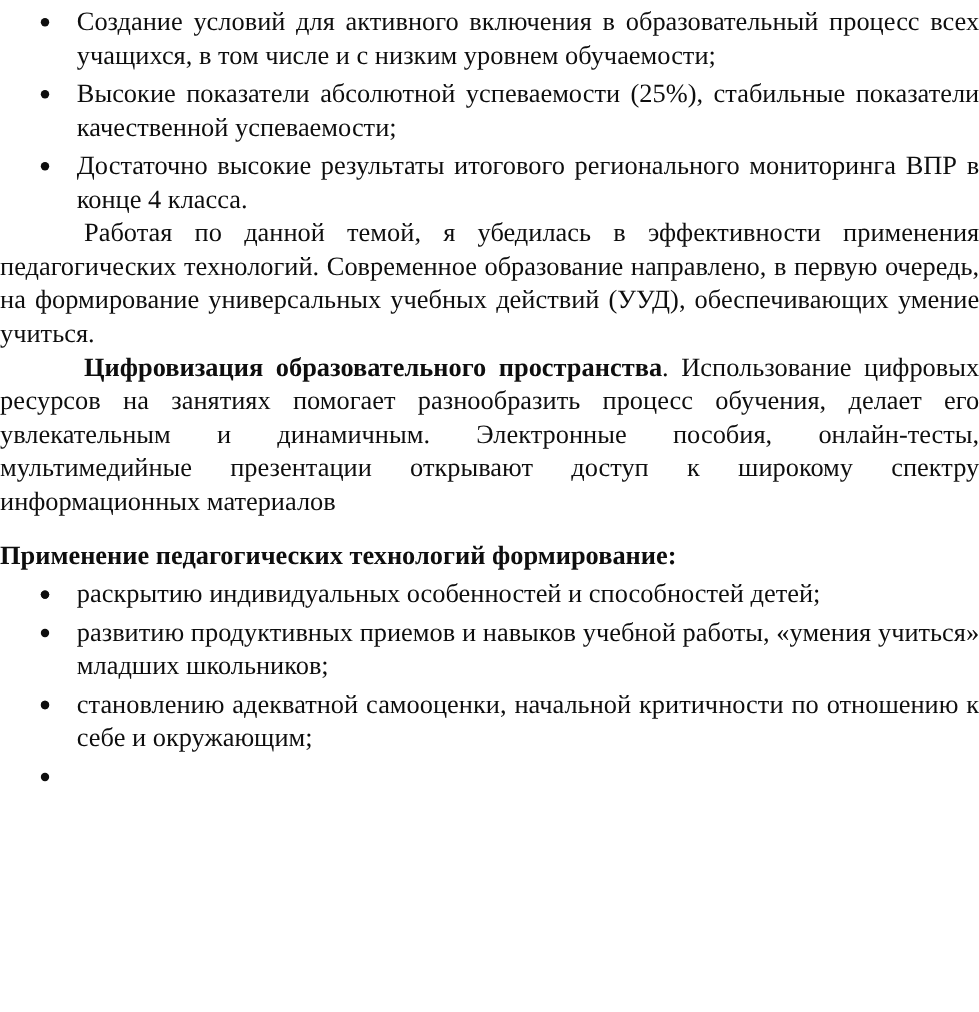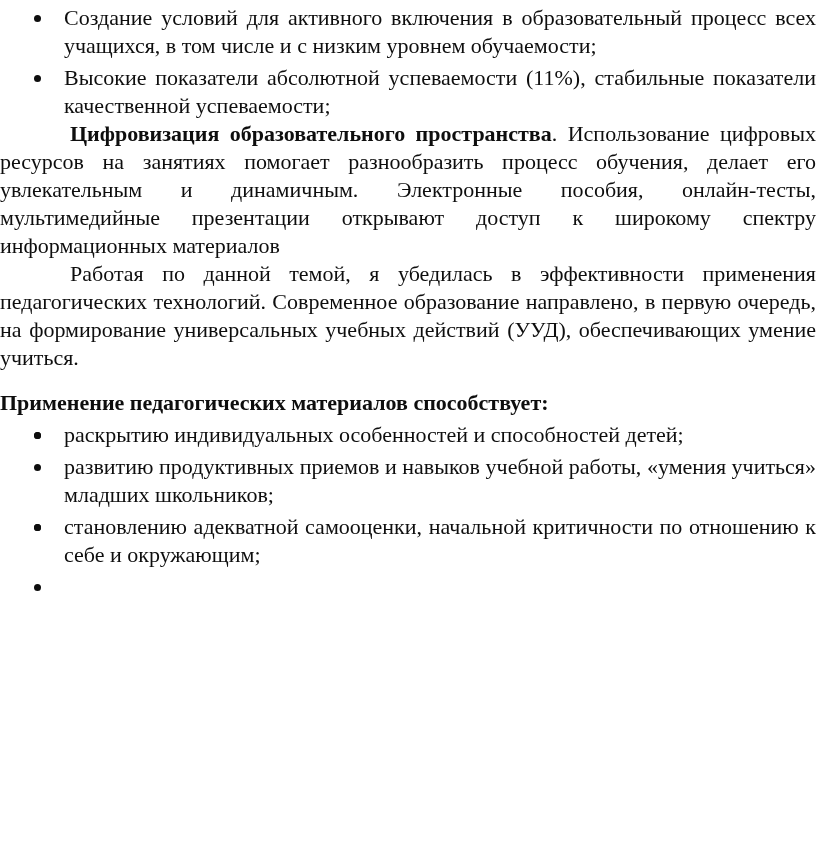--- a/index.html
+++ b/index.html
@@ -64,29 +64,33 @@
 
 <div class="page">
 
   <ul class="bullet-list">
     <li>
       <span class="dot"></span>
       <span>Создание условий для активного включения в образовательный процесс всех учащихся, в том числе и с низким уровнем обучаемости;</span>
     </li>
     <li>
       <span class="dot"></span>
-      <span>Высокие показатели абсолютной успеваемости (11%), стабильные показатели качественной успеваемости;</span>
+      <span>Высокие показатели абсолютной успеваемости (25%), стабильные показатели качественной успеваемости;</span>
+    </li>
+    <li>
+      <span class="dot"></span>
+      <span>Достаточно высокие результаты итогового регионального мониторинга ВПР в конце 4 класса.</span>
     </li>
   </ul>
 
+  <p class="para para-indent">Работая по данной темой, я убедилась в эффективности применения педагогических технологий. Современное образование направлено, в первую очередь, на формирование универсальных учебных действий (УУД), обеспечивающих умение учиться.</p>
+
   <p class="para para-indent"><span class="bold-lead">Цифровизация образовательного пространства</span><span>. Использование цифровых ресурсов на занятиях помогает разнообразить процесс обучения, делает его увлекательным и динамичным. Электронные пособия, онлайн-тесты, мультимедийные презентации открывают доступ к широкому спектру информационных материалов</span></p>
 
-  <p class="para para-indent">Работая по данной темой, я убедилась в эффективности применения педагогических технологий. Современное образование направлено, в первую очередь, на формирование универсальных учебных действий (УУД), обеспечивающих умение учиться.</p>
-
-  <p class="section-heading">Применение педагогических материалов способствует:</p>
+  <p class="section-heading">Применение педагогических технологий формирование:</p>
 
   <ul class="bullet-list">
     <li>
       <span class="dot"></span>
     </li>
     <li>
       <span class="dot"></span>
       <span>раскрытию индивидуальных особенностей и способностей детей;</span>
     </li>
     <li>

